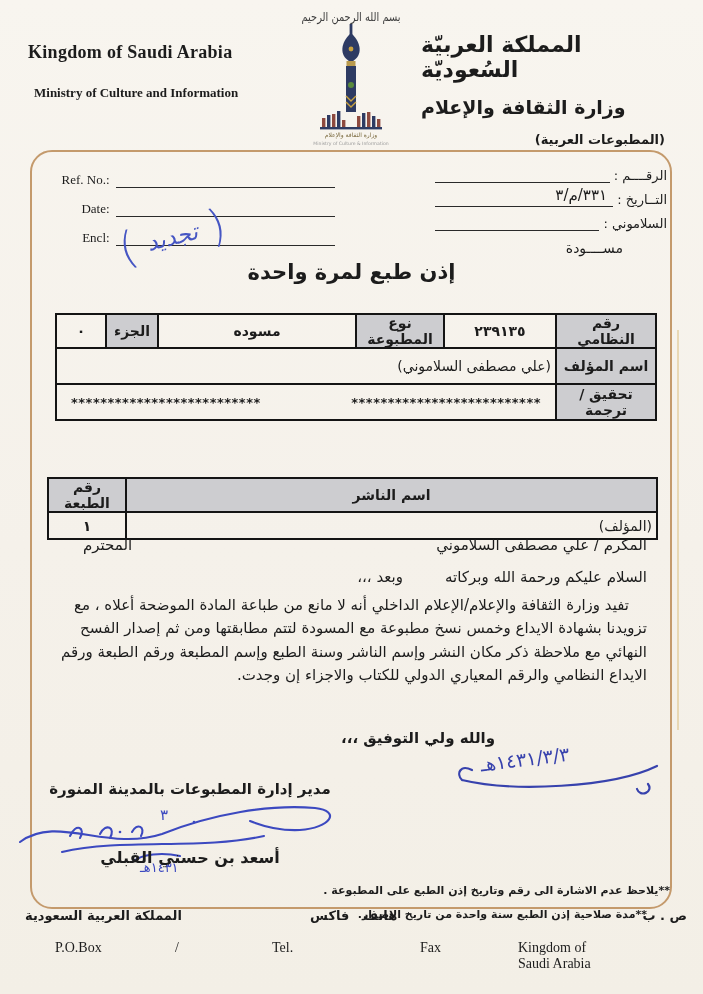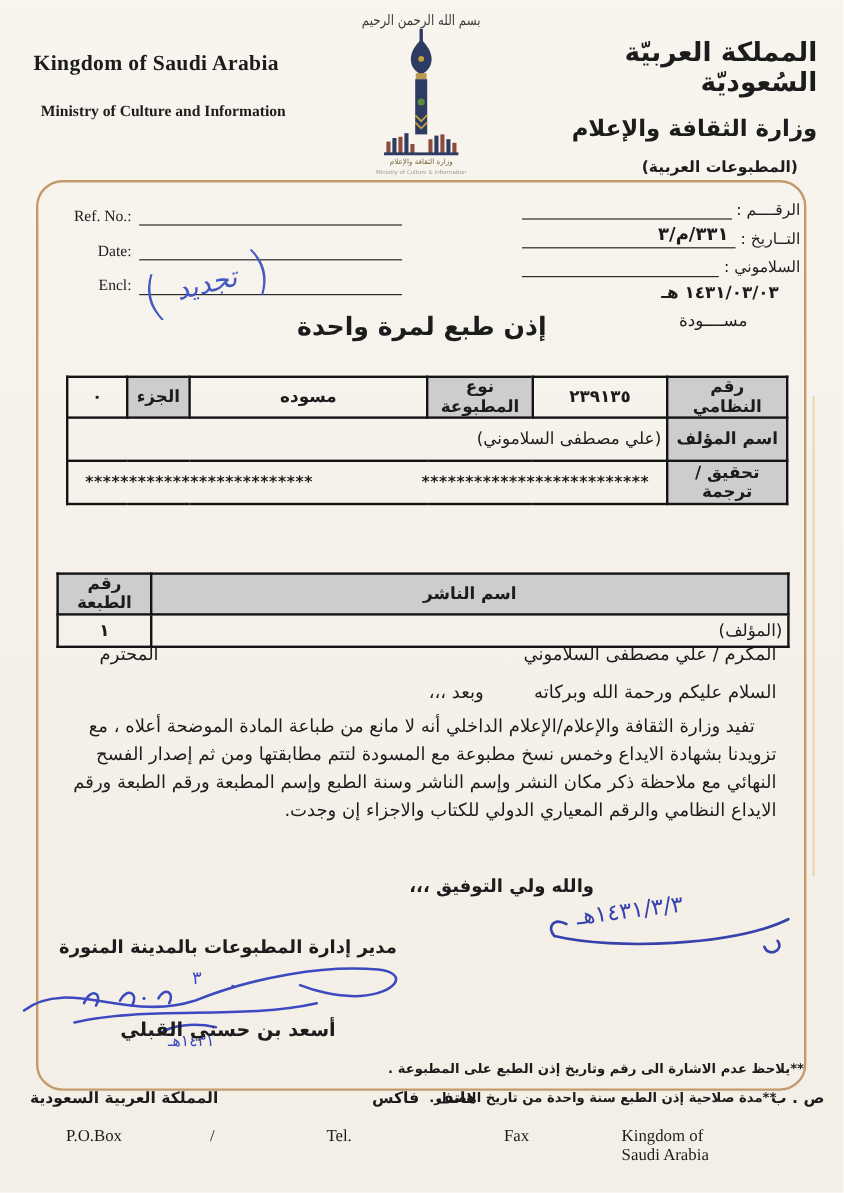--- a/index.html
+++ b/index.html
@@ -7,41 +7,41 @@
     position:relative; width:703px; height:994px; overflow:hidden;
     background:linear-gradient(180deg,#f8f5ef 0%,#f5f1ea 55%,#f3efe6 100%);
     font-family:"DejaVu Sans",sans-serif; color:#1c1c1c;
   }
   .scan-line{position:absolute; top:330px; right:24px; width:2px; height:400px; background:rgba(208,170,80,.35);}
 
   
   .hdr-en{position:absolute; left:28px; top:42px; width:250px; font-family:"Liberation Serif","DejaVu Serif",serif;}
   .hdr-en .t1{font-size:18px; font-weight:bold; letter-spacing:.3px;}
   .hdr-en .t2{font-size:13px; font-weight:bold; margin-top:22px; margin-left:6px;}
-  .hdr-ar{position:absolute; right:22px; top:32px; width:260px; text-align:right; direction:rtl;}
+  .hdr-ar{position:absolute; right:22px; top:32px; width:260px; text-align:left; direction:rtl;}
   .hdr-ar .t1{font-size:22px; font-weight:bold;}
   .hdr-ar .t2{font-size:19px; font-weight:bold; margin-top:14px;}
   .emblem{position:absolute; left:272px; top:10px; width:158px; text-align:center;}
   .bismillah{font-size:12px; color:#3d3d3d; transform:scaleX(.82); letter-spacing:-1px; white-space:nowrap;}
   .section-label{position:absolute; right:38px; top:132px; direction:rtl; font-size:13px; font-weight:bold; z-index:3;}
 
   
   .main-border{position:absolute; left:30px; top:150px; width:638px; height:755px;
     border:2px solid #c49a6c; border-radius:22px; z-index:0;}
 
   
   .ref-en{position:absolute; left:50px; top:172px; width:285px; font-family:"Liberation Serif","DejaVu Serif",serif; font-size:13px;}
   .ref-row-en{display:flex; align-items:flex-end; margin-bottom:13px;}
   .ref-row-en .lbl{width:56px;text-align:right;}
   .ref-row-en .cln{width:10px;}
   .ref-line{flex:1; border-bottom:1.4px solid #2a2a2a; height:12px;}
   .ref-ar{position:absolute; right:36px; top:168px; width:232px; direction:rtl; font-size:13px;}
   .ref-row-ar{display:flex; align-items:flex-end; margin-bottom:9px; position:relative;}
   .ref-row-ar .lbl{white-space:nowrap; margin-left:4px;}
-  .num-value{position:absolute; right:60px; top:-6px; font-weight:bold; font-size:15px; direction:rtl;}
+  .num-value{position:absolute; right:60px; top:-6px; font-weight:normal; font-size:15px; direction:rtl;}
   .date-value{direction:rtl; font-weight:bold; font-size:14px; padding-right:18px; margin-top:-4px;}
   .draft{direction:rtl; font-size:14px; margin-top:8px; padding-right:44px;}
 
   
   .renewal{position:absolute; left:118px; top:224px; color:#4656c3; transform:rotate(-14deg); white-space:nowrap;}
   .renewal .paren{font-size:44px; font-weight:300; vertical-align:middle; line-height:0;}
   .renewal .word{font-size:23px; font-style:oblique; vertical-align:middle; margin:0 6px;}
 
   .doc-title{position:absolute; left:0; top:260px; width:100%; text-align:center; direction:rtl;
     font-size:21px; font-weight:bold; letter-spacing:.5px;}
@@ -164,21 +164,20 @@
     </div>
     <div class="ref-row-ar">
       <span class="lbl">التــاريخ :</span>
       <span class="ref-line"></span>
       <span class="num-value">٣٣١/م/٣</span>
     </div>
     <div class="ref-row-ar">
       <span class="lbl">السلاموني :</span>
       <span class="ref-line"></span>
     </div>
-    <div class="date-value">١٤٣١/٠٣/٠٣ هـ</div>
     <div class="draft">مســــودة</div>
   </div>
 
   <div class="renewal">
     <span class="paren">(</span>
     <span class="word">تجديد</span>
     <span class="paren">)</span>
   </div>
 
   <div class="doc-title">إذن طبع لمرة واحدة</div>

